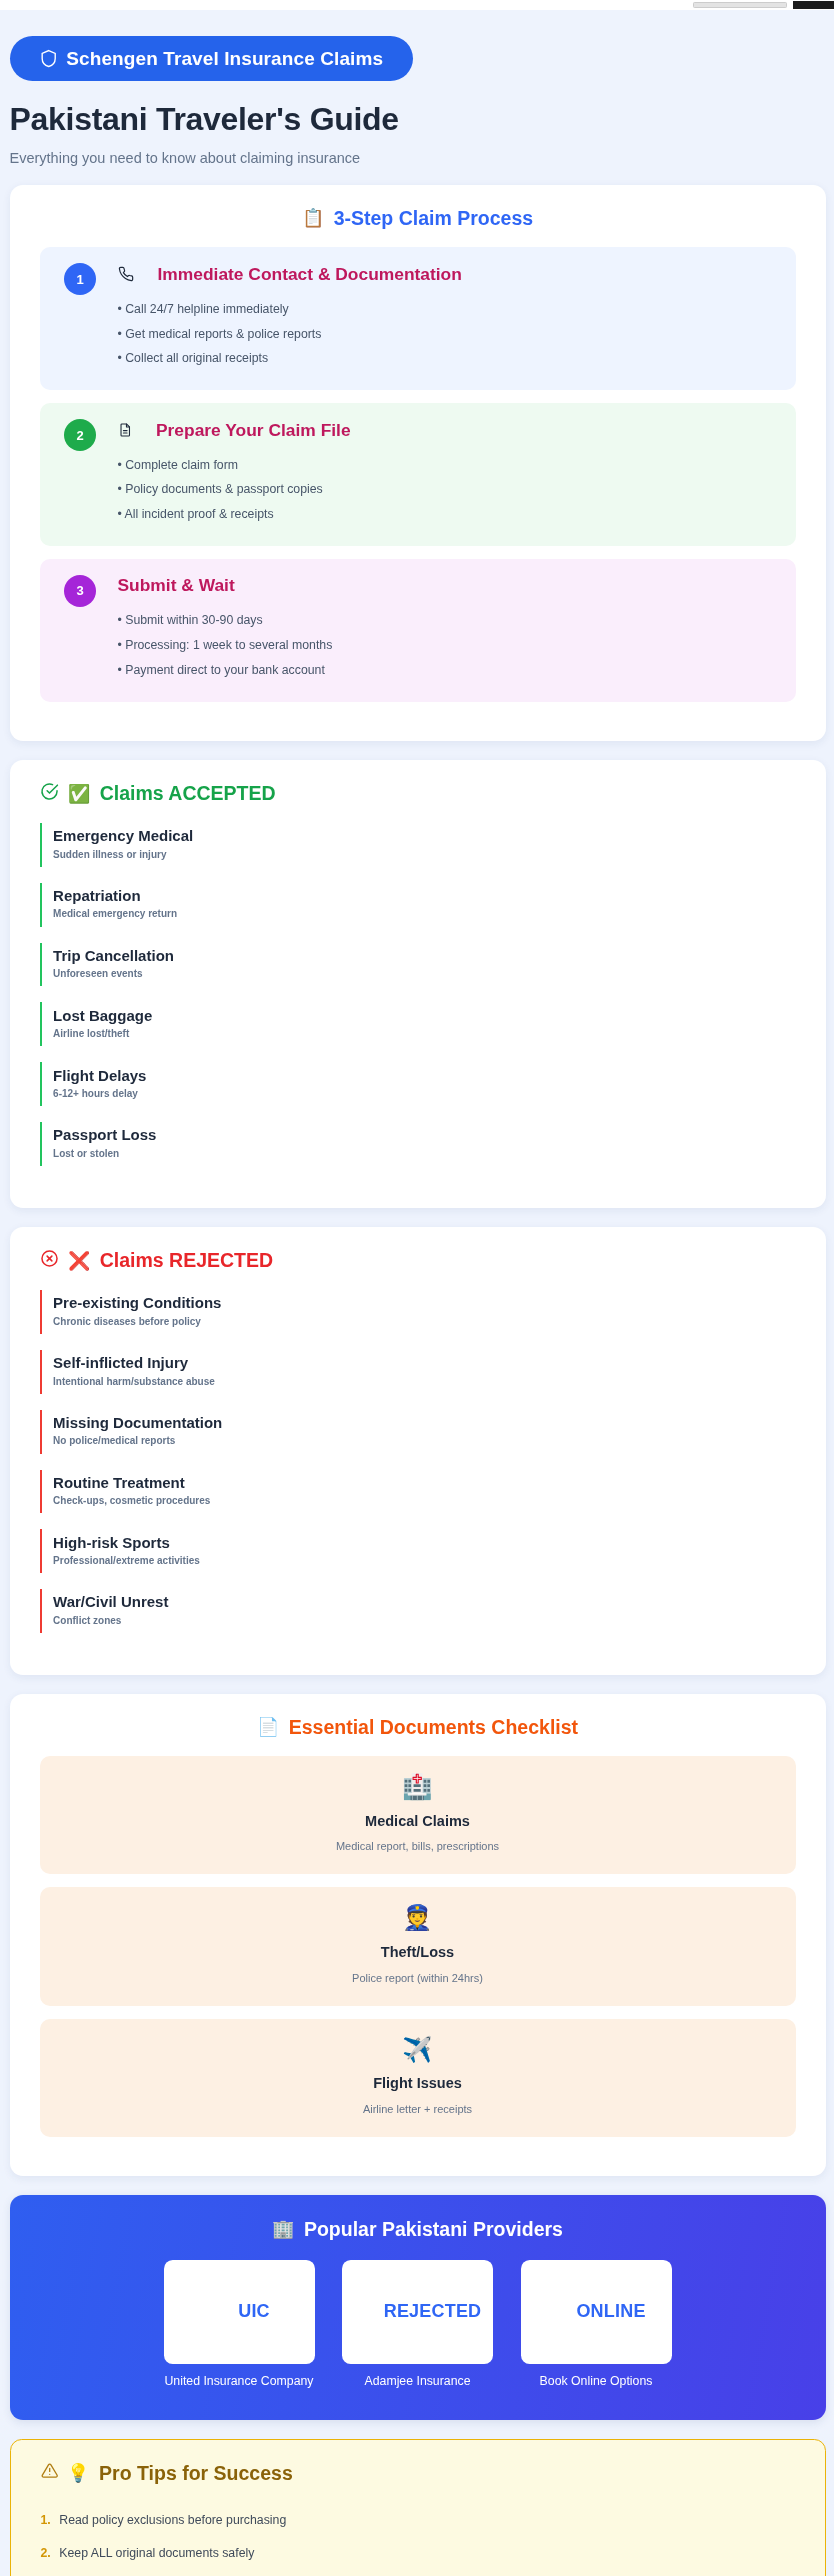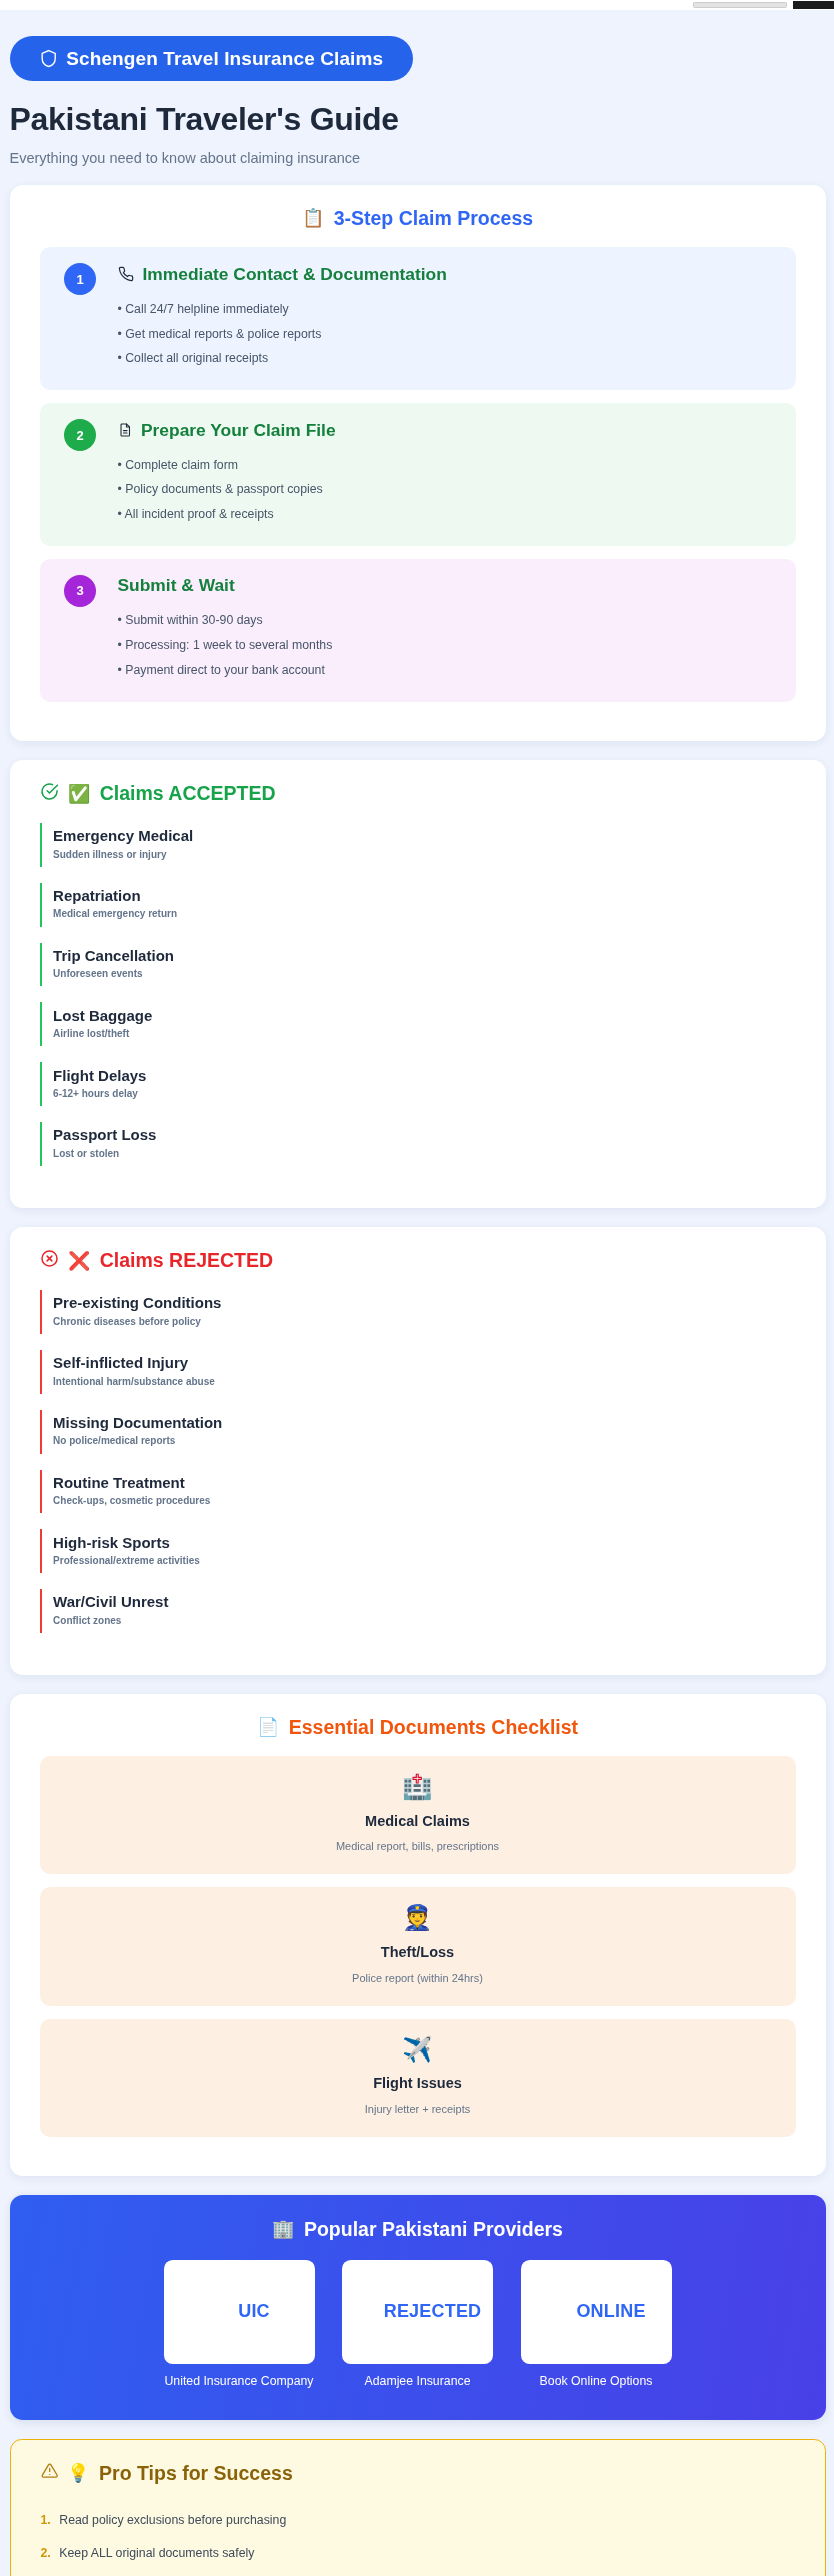--- a/index.html
+++ b/index.html
@@ -91,22 +91,22 @@
   .step-num {
     position: absolute; left: 24.6px; top: 16px;
     width: 32px; height: 32px; border-radius: 50%;
     display: flex; align-items: center; justify-content: center;
     color: #ffffff; font-size: 13px; font-weight: 700;
   }
   .step.s1 .step-num { background: #2f66f5; }
   .step.s2 .step-num { background: #1eab4b; }
   .step.s3 .step-num { background: #a525d8; }
   .step-head {
-    display: flex; align-items: center; gap: 9px;
-    font-size: 17.4px; font-weight: 800; color: #15803d;
+    display: flex; align-items: center; gap: 24px;
+    font-size: 17.4px; font-weight: 800; color: #be185d;
     margin-bottom: 11.6px; min-height: 22px;
   }
   .step-head .ico { display: inline-flex; }
   .step ul { list-style: none; }
   .step li {
     font-size: 12.3px; color: #475569; line-height: 1.2;
     padding: 5px 0 5px 0;
   }
   .step li::before { content: "• "; color: #475569; }
 
@@ -342,21 +342,21 @@
         <div class="doc-desc">Medical report, bills, prescriptions</div>
       </div>
       <div class="doc-tile">
         <div class="doc-emoji">👮</div>
         <div class="doc-name">Theft/Loss</div>
         <div class="doc-desc">Police report (within 24hrs)</div>
       </div>
       <div class="doc-tile">
         <div class="doc-emoji">✈️</div>
         <div class="doc-name">Flight Issues</div>
-        <div class="doc-desc">Injury letter + receipts</div>
+        <div class="doc-desc">Airline letter + receipts</div>
       </div>
     </div>
 
     <div class="providers">
       <div class="card-title center">
         <span class="emoji">🏢</span>
         <span>Popular Pakistani Providers</span>
       </div>
       <div class="prov-row">
         <div class="prov-col">

